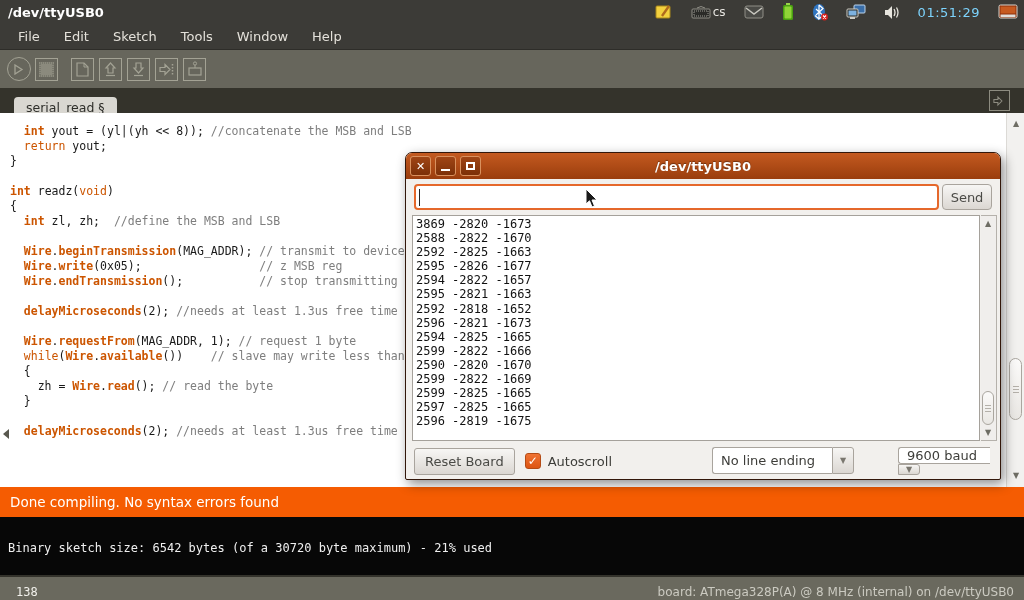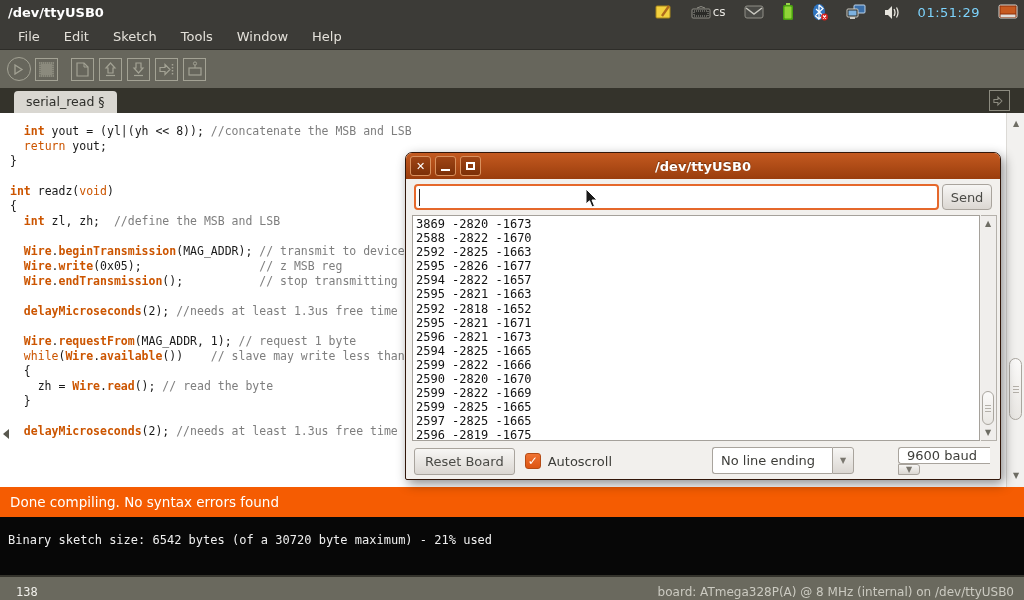--- a/index.html
+++ b/index.html
@@ -29,21 +29,21 @@
   .tb-btn { width:25px; height:25px; margin-right:3px; display:flex;
             align-items:center; justify-content:center; }
   .tb-gap { width:8px; }
   .tb-box { border:1px solid #a3a294; width:23px; height:23px; display:flex;
             align-items:center; justify-content:center; }
   .tb-round { border:1px solid #a3a294; border-radius:50%; width:24px; height:24px;
               display:flex; align-items:center; justify-content:center; }
 
   
   #tab-bar { left:0; top:88px; width:1024px; height:25px; background:#34332b; }
-  #tab { position:absolute; left:14px; top:3px; height:22px; background:#d9d7d1;
+  #tab { position:absolute; left:14px; top:9px; height:22px; background:#d9d7d1;
          border-radius:4px 4px 0 0; padding:3px 12px 0 12px; font-size:12.5px;
          color:#2e2e2a; }
   #tab-serial-toggle { position:absolute; right:14px; top:2px; width:21px; height:21px;
          border:1px solid #8d8c80; display:flex; align-items:center; justify-content:center; }
 
   
   #editor { left:0; top:113px; width:1006px; height:374px; background:#ffffff;
             overflow:hidden; }
   #code { padding:11px 0 0 10px; font-family:"DejaVu Sans Mono", monospace;
           font-size:11.5px; line-height:15px; white-space:pre; }
@@ -64,21 +64,21 @@
            background:linear-gradient(#fbfaf9,#e9e7e3); display:flex; align-items:center;
            justify-content:center; flex-direction:column; gap:2px; }
   .thumb i { display:block; width:6px; height:1px; background:#b4b0a9; }
 
   
   #status-strip { left:0; top:487px; width:1024px; height:30px; background:#f55c02;
                   color:#ffffff; font-size:13.5px; display:flex; align-items:center;
                   padding-left:10px; }
   #console { left:0; top:517px; width:1024px; height:58px; background:#070707;
              color:#efefef; font-family:"DejaVu Sans Mono", monospace; font-size:12px;
-             padding:16px 0 0 8px; }
+             padding:24px 0 0 8px; }
   #footer { left:0; top:575px; width:1024px; height:31px; background:#6a695e;
             border-top:2px solid #33322b; display:flex; align-items:center;
             justify-content:space-between; padding:0 10px 0 16px; }
   #footer-line { color:#f2f1ec; font-size:12px; font-family:"DejaVu Sans Mono", monospace; }
   #footer-board { color:#cbcac1; font-size:12px; }
 
   
   #sm-window { left:405px; top:152px; width:596px; height:328px;
                border:1px solid #33170a; border-radius:7px 7px 2px 2px;
                background:#f2f0ed; box-shadow:3px 4px 12px rgba(0,0,0,0.45); }
@@ -328,21 +328,20 @@
     <div id="sm-send">Send</div>
 
     <div id="sm-output">
         <div>3869 -2820 -1673</div>
         <div>2588 -2822 -1670</div>
         <div>2592 -2825 -1663</div>
         <div>2595 -2826 -1677</div>
         <div>2594 -2822 -1657</div>
         <div>2595 -2821 -1663</div>
         <div>2592 -2818 -1652</div>
-        <div>2595 -2821 -1671</div>
         <div>2596 -2821 -1673</div>
         <div>2594 -2825 -1665</div>
         <div>2599 -2822 -1666</div>
         <div>2590 -2820 -1670</div>
         <div>2599 -2822 -1669</div>
         <div>2599 -2825 -1665</div>
         <div>2597 -2825 -1665</div>
         <div>2596 -2819 -1675</div>
       </div>
     <div id="sm-scrollbar">

